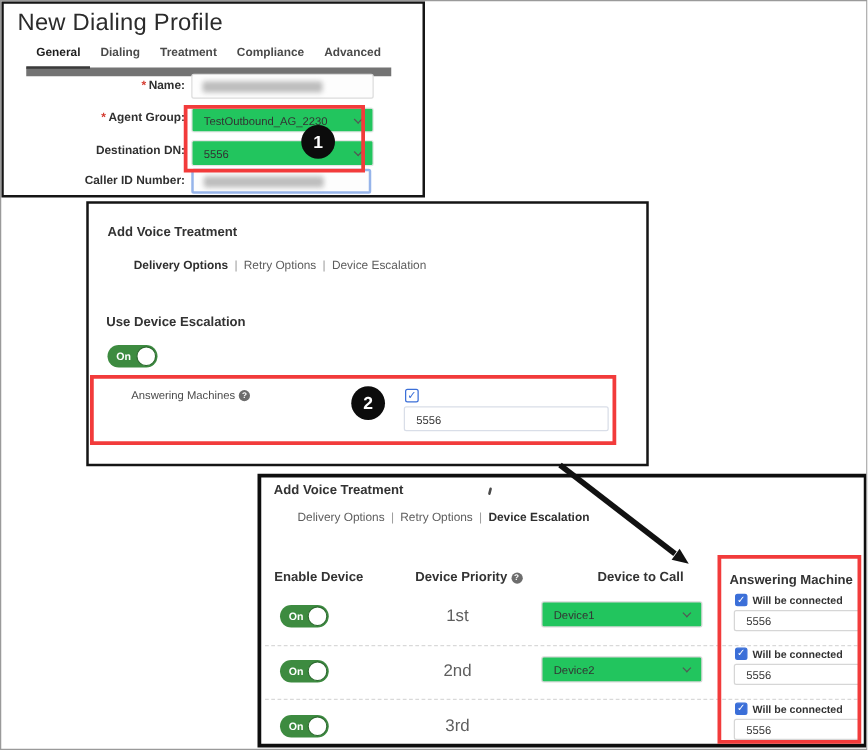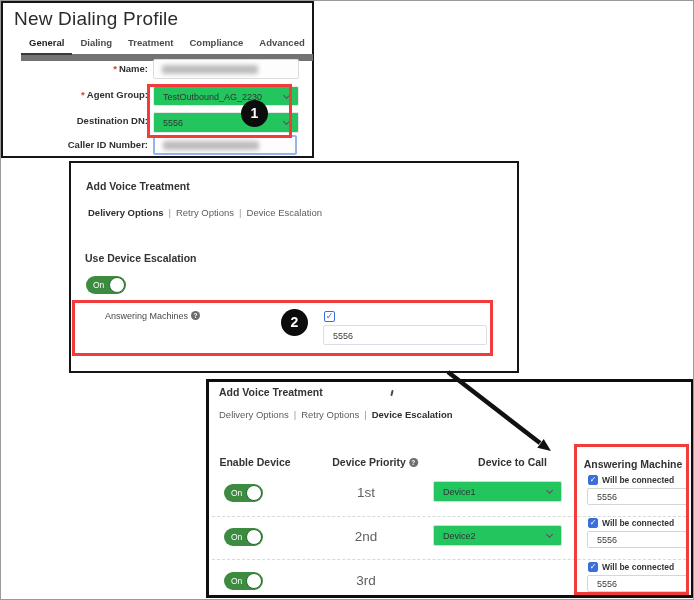--- a/index.html
+++ b/index.html
@@ -1,19 +1,19 @@
 <!DOCTYPE html>
 <html><head>
 <meta charset="utf-8">
 <style>
   * { margin:0; padding:0; box-sizing:border-box; }
   body { font-family:"Liberation Sans", sans-serif; background:#fff; }
   .screen { position:relative; width:694px; height:600px; border:1px solid #9a9a9a; background:#fff; overflow:hidden; }
   .panel { position:absolute; background:#fff; }
-  .p1 { left:0; top:0; width:313px; height:157px; border:2px solid #151515; z-index:1; }
+  .p1 { left:0; top:0; width:339px; height:157px; border:2px solid #151515; z-index:1; }
   .p2 { left:68px; top:160px; width:450px; height:212px; border:2px solid #151515; z-index:2; }
   .p3 { left:205px; top:378px; width:488px; height:219px; border:3px solid #0e0e0e; z-index:3; }
 
   .page-title { position:absolute; left:11px; top:5px; font-size:19px; color:#2b2b2b; letter-spacing:.2px; }
 
   .tabbar { position:absolute; left:18px; top:30px; display:flex; border-bottom:7px solid #737373; }
   .tab { font-size:9.5px; font-weight:bold; color:#4a4a4a; padding:4px 8px 5px 8px; position:relative; cursor:pointer; }
   .tab.active { color:#1e1e1e; border-bottom:2px solid #3a3a3a; margin-bottom:-1px; }
 
   .flabel { position:absolute; left:0; width:145px; text-align:right; font-size:9.5px; font-weight:bold; color:#303030;padding-left:36px; }
@@ -22,27 +22,27 @@
   .inputbox.focused { border:2px solid #96b4ea; }
   .redacted { position:absolute; left:8px; top:5px; width:96px; height:9px; background:#bdbdbd; filter:blur(2px); border-radius:2px; }
   .selectbox { position:absolute; left:150px; width:146px; height:20px; background:#22c55e; border:1px solid #e6e6e6; border-radius:2px; }
   .selectbox .val { position:absolute; left:9px; top:5px; font-size:9px; color:#333; white-space:nowrap; }
   .chev { position:absolute; right:9px; top:6px; width:5px; height:5px; border-right:1.4px solid #555; border-bottom:1.4px solid #555; transform:rotate(45deg); }
 
   .hl { position:absolute; border:3px solid #f23b3b; z-index:6; pointer-events:none; }
   .badge { position:absolute; width:27px; height:27px; border-radius:50%; background:#0c0c0c; color:#fff; font-size:14px; font-weight:bold; text-align:center; line-height:27px; z-index:7; }
 
   .sec-title { font-size:10.5px; font-weight:bold; color:#333; position:absolute; }
-  .vt-tabs { position:absolute; font-size:9.5px; color:#666; white-space:nowrap; }
+  .vt-tabs { position:absolute; font-size:9.5px; color:#666; white-space:nowrap;margin-left:19px; }
   .vt-tab { color:#5d5d5d; cursor:pointer; }
   .vt-tab.active { color:#2e2e2e; font-weight:bold; }
   .vt-sep { color:#9a9a9a; margin:0 5px; }
 
   .toggle { position:absolute; width:40px; height:18px; border-radius:9px; background:#3d8b40; cursor:pointer; }
-  .toggle .t-label { position:absolute; left:7px; top:0; font-size:8.5px; font-weight:normal; color:#fff; line-height:18px; }
+  .toggle .t-label { position:absolute; left:7px; top:0; font-size:8.5px; font-weight:bold; color:#fff; line-height:18px; }
   .toggle .knob { position:absolute; right:1px; top:1px; width:16px; height:16px; border-radius:50%; background:#fff; border:1px solid #2e6b31; }
 
   .help-icon { display:inline-block; width:9px; height:9px; border-radius:50%; background:#6d6d6d; color:#fff; font-size:6.5px; font-weight:bold; text-align:center; line-height:9px; vertical-align:1px; margin-left:3px; }
 
   .cb { width:11px; height:11px; border:1.5px solid #3b6fd8; border-radius:2px; background:#fff; color:#3b6fd8; font-size:9px; line-height:9px; text-align:center; cursor:pointer; }
   .cb.filled { background:#3b6fd8; color:#fff; }
   .smallinput { position:absolute; background:#fff; border:1px solid #d6d6d6; border-radius:2px; }
   .smallinput .val { position:absolute; left:9px; top:4px; font-size:9px; color:#3a3a3a; }
 
   .col-h { position:absolute; transform:translateX(-50%); font-size:10.5px; font-weight:bold; color:#333; white-space:nowrap; }

